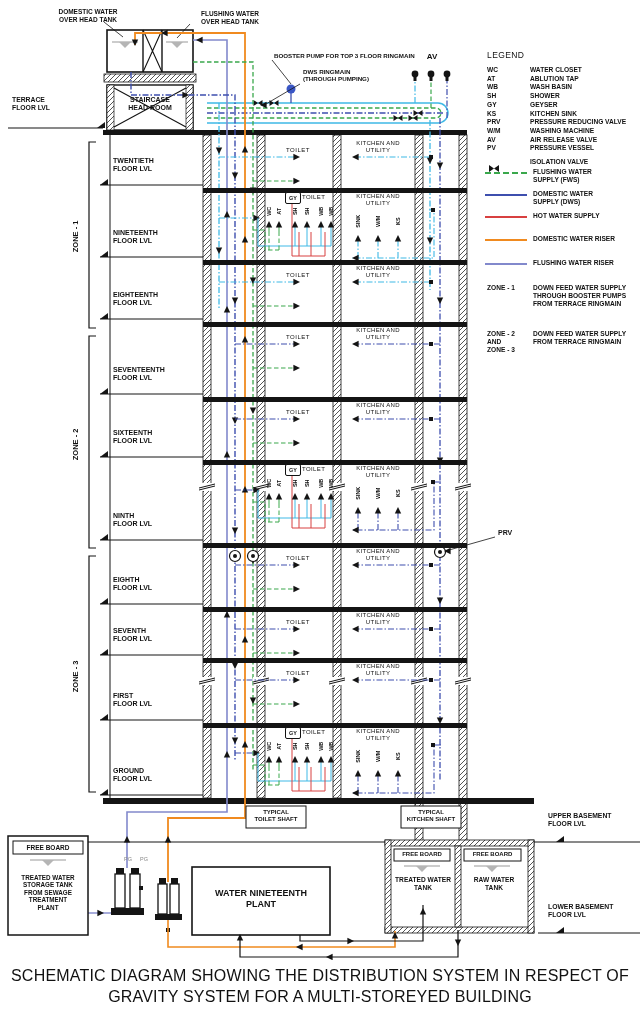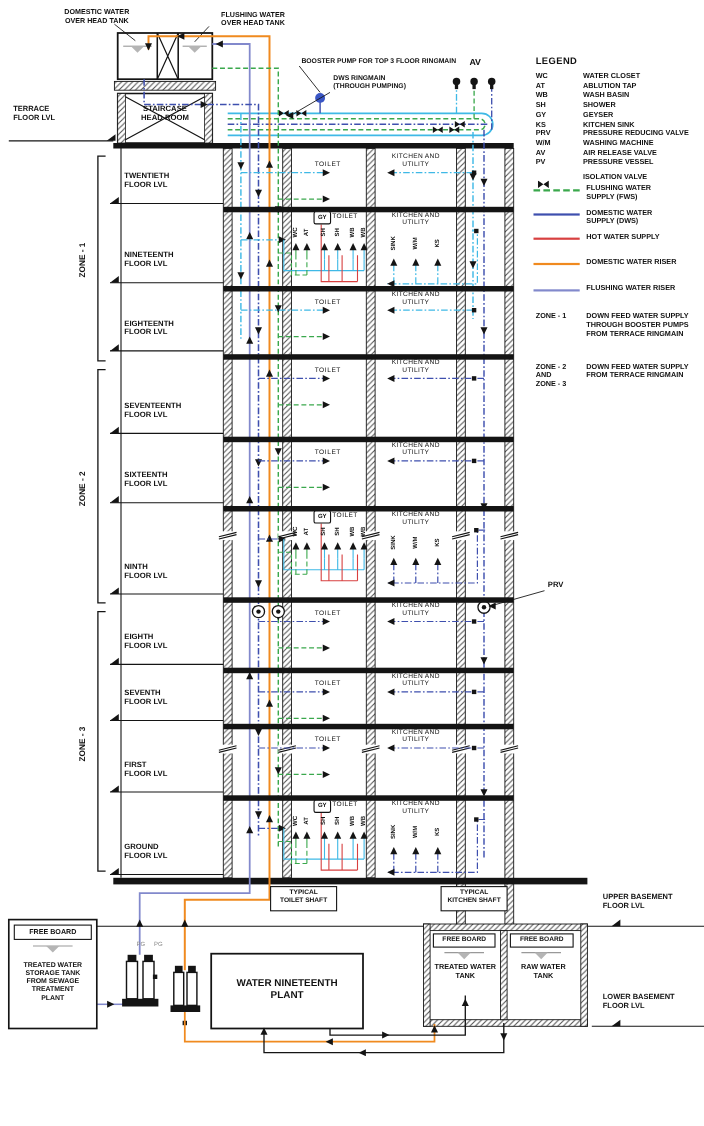--- a/index.html
+++ b/index.html
@@ -437,21 +437,21 @@
       <div class="lbl" style="left: 112px; top: 96px; width: 76px; text-align: center; font-size: 7px; font-weight: 600;">STAIRCASE
 HEAD ROOM</div>
       <div class="lbl" style="left: 274px; top: 52px; width: 175px; font-size: 6.2px; font-weight: 600;">BOOSTER PUMP FOR TOP 3 FLOOR RINGMAIN</div>
       <div class="lbl" style="left: 303px; top: 68px; width: 110px; font-size: 6.2px; font-weight: 600;">DWS RINGMAIN
 (THROUGH PUMPING)</div>
       <div class="lbl" style="left: 420px; top: 52px; width: 24px; text-align: center; font-size: 8px; font-weight: 600;">AV</div>
       <div class="lbl" style="left: 498px; top: 529px; width: 30px; font-size: 7px; font-weight: 600;">PRV</div>
       <div class="lbl" style="left: 46px; top: 232px; width: 60px; text-align: center; font-size: 7.5px; font-weight: bold; transform: rotate(-90deg);">ZONE - 1</div>
       <div class="lbl" style="left: 46px; top: 440px; width: 60px; text-align: center; font-size: 7.5px; font-weight: bold; transform: rotate(-90deg);">ZONE - 2</div>
       <div class="lbl" style="left: 46px; top: 672px; width: 60px; text-align: center; font-size: 7.5px; font-weight: bold; transform: rotate(-90deg);">ZONE - 3</div>
-      <div class="lbl" style="left: 487px; top: 50px; font-size: 8.5px; font-weight: bold; letter-spacing: 0.4px;">LEGEND</div>
+      <div class="lbl" style="left: 487px; top: 50px; font-size: 8.5px; font-weight: normal; letter-spacing: 0.4px;">LEGEND</div>
       <div class="lbl" style="left: 487px; top: 66px; width: 36px; font-size: 6.6px; font-weight: 600;">WC</div>
       <div class="lbl" style="left: 530px; top: 66px; width: 108px; font-size: 6.6px; font-weight: 600;">WATER CLOSET</div>
       <div class="lbl" style="left: 487px; top: 74.7px; width: 36px; font-size: 6.6px; font-weight: 600;">AT</div>
       <div class="lbl" style="left: 530px; top: 74.7px; width: 108px; font-size: 6.6px; font-weight: 600;">ABLUTION TAP</div>
       <div class="lbl" style="left: 487px; top: 83.4px; width: 36px; font-size: 6.6px; font-weight: 600;">WB</div>
       <div class="lbl" style="left: 530px; top: 83.4px; width: 108px; font-size: 6.6px; font-weight: 600;">WASH BASIN</div>
       <div class="lbl" style="left: 487px; top: 92.1px; width: 36px; font-size: 6.6px; font-weight: 600;">SH</div>
       <div class="lbl" style="left: 530px; top: 92.1px; width: 108px; font-size: 6.6px; font-weight: 600;">SHOWER</div>
       <div class="lbl" style="left: 487px; top: 100.8px; width: 36px; font-size: 6.6px; font-weight: 600;">GY</div>
       <div class="lbl" style="left: 530px; top: 100.8px; width: 108px; font-size: 6.6px; font-weight: 600;">GEYSER</div>
@@ -508,13 +508,15 @@
 TOILET SHAFT</div>
       <div class="lbl" style="left: 401px; top: 809px; width: 60px; text-align: center; font-size: 6px; font-weight: 600;">TYPICAL
 KITCHEN SHAFT</div>
       <div class="lbl" style="left: 548px; top: 812px; width: 90px; font-size: 6.8px; font-weight: 600;">UPPER BASEMENT
 FLOOR LVL</div>
       <div class="lbl" style="left: 548px; top: 903px; width: 90px; font-size: 6.8px; font-weight: 600;">LOWER BASEMENT
 FLOOR LVL</div>
       <div class="lbl" style="left: 124px; top: 856px; width: 12px; font-size: 5.5px; color: rgb(138, 138, 138);">PG</div>
       <div class="lbl" style="left: 140px; top: 856px; width: 12px; font-size: 5.5px; color: rgb(138, 138, 138);">PG</div>
     </div>
+  <div id="title">SCHEMATIC DIAGRAM SHOWING THE DISTRIBUTION SYSTEM IN RESPECT OF
+GRAVITY SYSTEM FOR A MULTI-STOREYED BUILDING</div>
 </div>
 
 </body></html>

